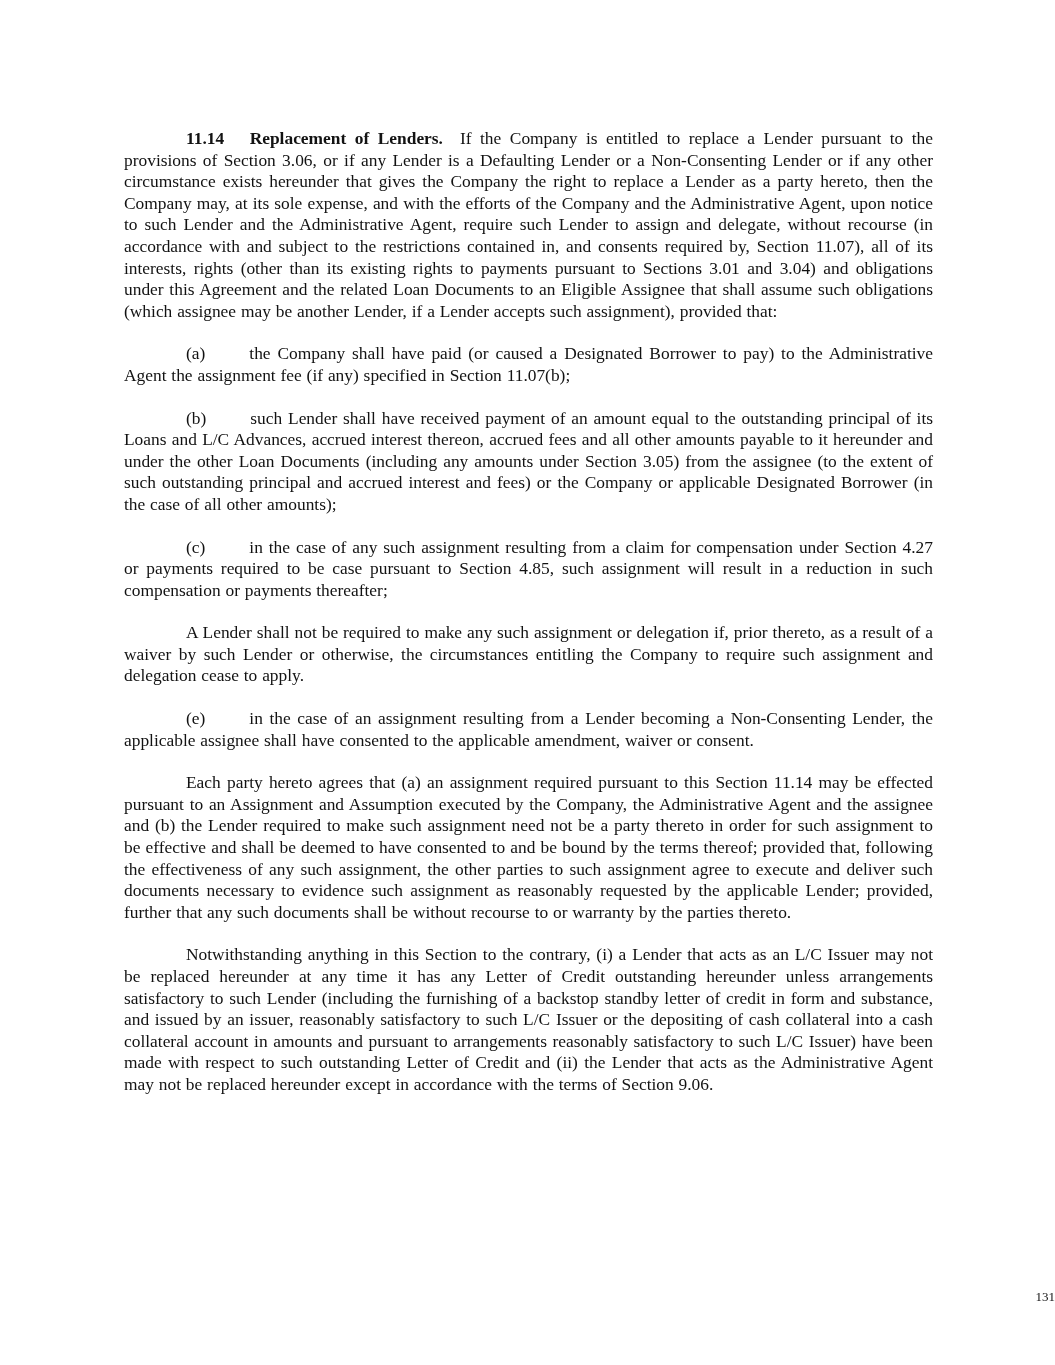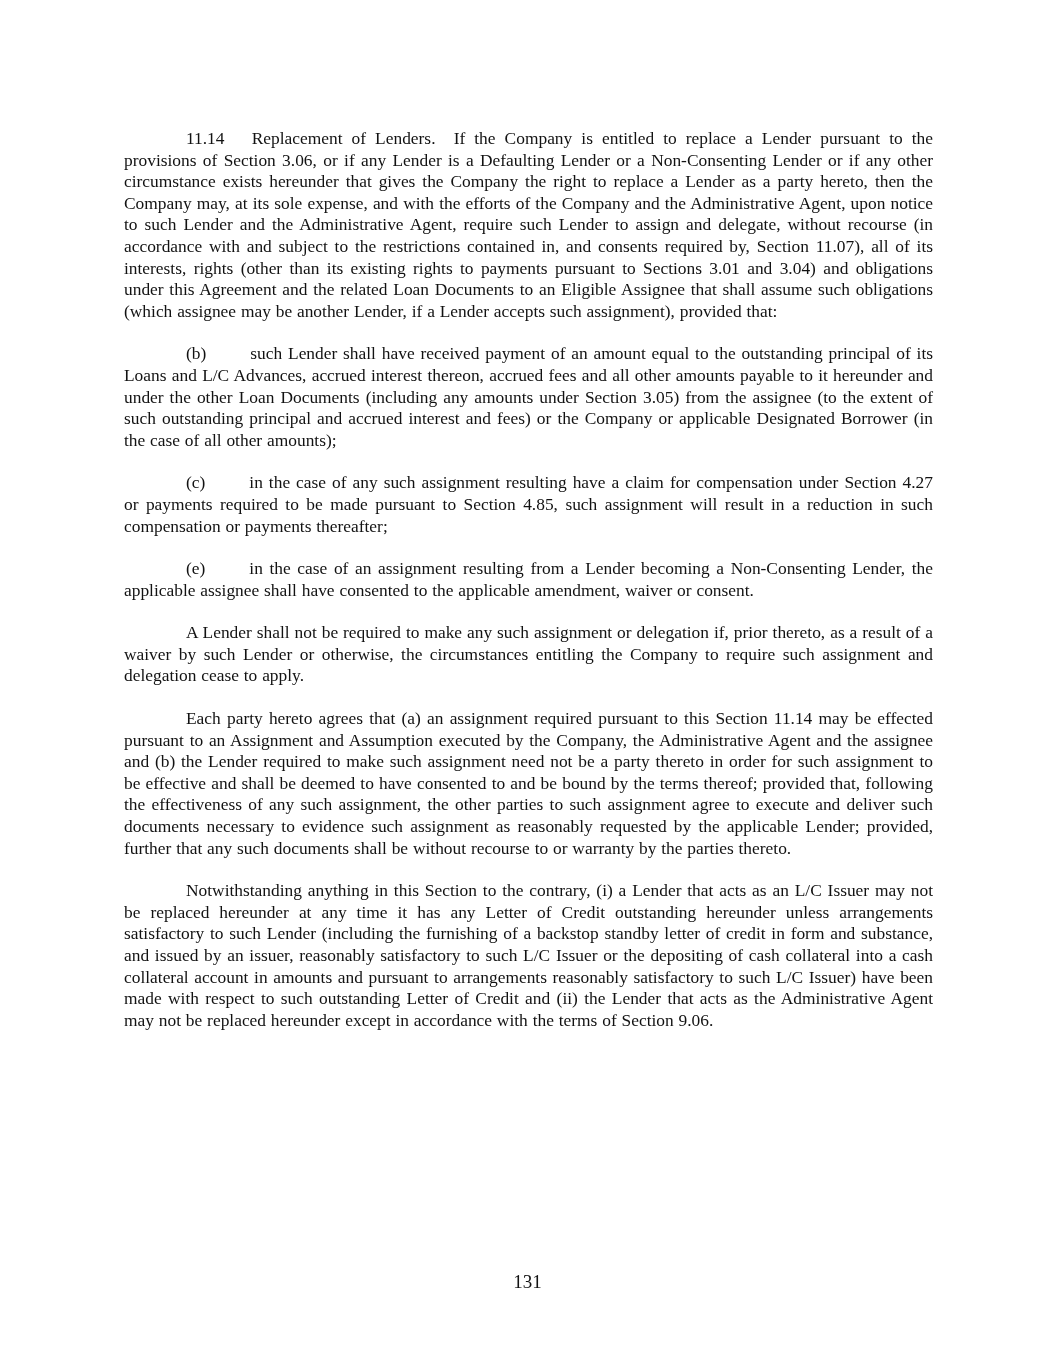--- a/index.html
+++ b/index.html
@@ -23,43 +23,44 @@
     background: #ffffff;
   }
   .para {
     margin: 0 0 21px 0;
     font-size: 17.4px;
     line-height: 21.6px;
     text-align: justify;
     text-indent: 62px;
     word-spacing: 0.5px;
   }
-  .para .b { font-weight: normal; }
+  .para .b { font-weight: bold; }
   .para .u { }
   .tab {
     display: inline-block;
     width: 44px;
   }
   .page-number {
     position: absolute;
     left: 0;
     right: 0;
-    bottom: 72px;
-    text-align: center;
-    font-size: 19px;
+    bottom: 57px;
+    text-align: right;
+    font-size: 13px;
     line-height: 21.6px;
   }
 </style>
 </head>
 <body>
 
 <div class="page">
   <div>
       <p class="para"><span class="b">11.14&nbsp;&nbsp;&nbsp;Replacement of Lenders.</span><span>&nbsp; If the Company is entitled to replace a Lender pursuant to the provisions of </span><span class="u">Section 3.06</span><span>, or if any Lender is a Defaulting Lender or a Non-Consenting Lender or if any other circumstance exists hereunder that gives the Company the right to replace a Lender as a party hereto, then the Company may, at its sole expense, and with the efforts of the Company and the Administrative Agent, upon notice to such Lender and the Administrative Agent, require such Lender to assign and delegate, without recourse (in accordance with and subject to the restrictions contained in, and consents required by, </span><span class="u">Section 11.07</span><span>), all of its interests, rights (other than its existing rights to payments pursuant to </span><span class="u">Sections 3.01</span><span> and </span><span class="u">3.04</span><span>) and obligations under this Agreement and the related Loan Documents to an Eligible Assignee that shall assume such obligations (which assignee may be another Lender, if a Lender accepts such assignment), </span><span class="u">provided</span><span> that:</span></p>
+      <p class="para"><span>(a)</span><span class="tab"></span><span>the Company shall have paid (or caused a Designated Borrower to pay) to the Administrative Agent the assignment fee (if any) specified in </span><span class="u">Section 11.07(b)</span><span>;</span></p>
       <p class="para"><span>(b)</span><span class="tab"></span><span>such Lender shall have received payment of an amount equal to the outstanding principal of its Loans and L/C Advances, accrued interest thereon, accrued fees and all other amounts payable to it hereunder and under the other Loan Documents (including any amounts under </span><span class="u">Section 3.05</span><span>) from the assignee (to the extent of such outstanding principal and accrued interest and fees) or the Company or applicable Designated Borrower (in the case of all other amounts);</span></p>
-      <p class="para"><span>(c)</span><span class="tab"></span><span>in the case of any such assignment resulting have a claim for compensation under </span><span class="u">Section 4.27</span><span> or payments required to be made pursuant to </span><span class="u">Section 4.85</span><span>, such assignment will result in a reduction in such compensation or payments thereafter;</span></p>
+      <p class="para"><span>(c)</span><span class="tab"></span><span>in the case of any such assignment resulting from a claim for compensation under </span><span class="u">Section 4.27</span><span> or payments required to be case pursuant to </span><span class="u">Section 4.85</span><span>, such assignment will result in a reduction in such compensation or payments thereafter;</span></p>
+      <p class="para"><span>A Lender shall not be required to make any such assignment or delegation if, prior thereto, as a result of a waiver by such Lender or otherwise, the circumstances entitling the Company to require such assignment and delegation cease to apply.</span></p>
       <p class="para"><span>(e)</span><span class="tab"></span><span>in the case of an assignment resulting from a Lender becoming a Non-Consenting Lender, the applicable assignee shall have consented to the applicable amendment, waiver or consent.</span></p>
-      <p class="para"><span>A Lender shall not be required to make any such assignment or delegation if, prior thereto, as a result of a waiver by such Lender or otherwise, the circumstances entitling the Company to require such assignment and delegation cease to apply.</span></p>
       <p class="para"><span>Each party hereto agrees that (a) an assignment required pursuant to this </span><span class="u">Section 11.14</span><span> may be effected pursuant to an Assignment and Assumption executed by the Company, the Administrative Agent and the assignee and (b) the Lender required to make such assignment need not be a party thereto in order for such assignment to be effective and shall be deemed to have consented to and be bound by the terms thereof; provided that, following the effectiveness of any such assignment, the other parties to such assignment agree to execute and deliver such documents necessary to evidence such assignment as reasonably requested by the applicable Lender; provided, further that any such documents shall be without recourse to or warranty by the parties thereto.</span></p>
       <p class="para"><span>Notwithstanding anything in this Section to the contrary, (i) a Lender that acts as an L/C Issuer may not be replaced hereunder at any time it has any Letter of Credit outstanding hereunder unless arrangements satisfactory to such Lender (including the furnishing of a backstop standby letter of credit in form and substance, and issued by an issuer, reasonably satisfactory to such L/C Issuer or the depositing of cash collateral into a cash collateral account in amounts and pursuant to arrangements reasonably satisfactory to such L/C Issuer) have been made with respect to such outstanding Letter of Credit and (ii) the Lender that acts as the Administrative Agent may not be replaced hereunder except in accordance with the terms of </span><span class="u">Section 9.06</span><span>.</span></p>
     </div>
   <div class="page-number">131</div>
 </div>
 
 </body></html>

